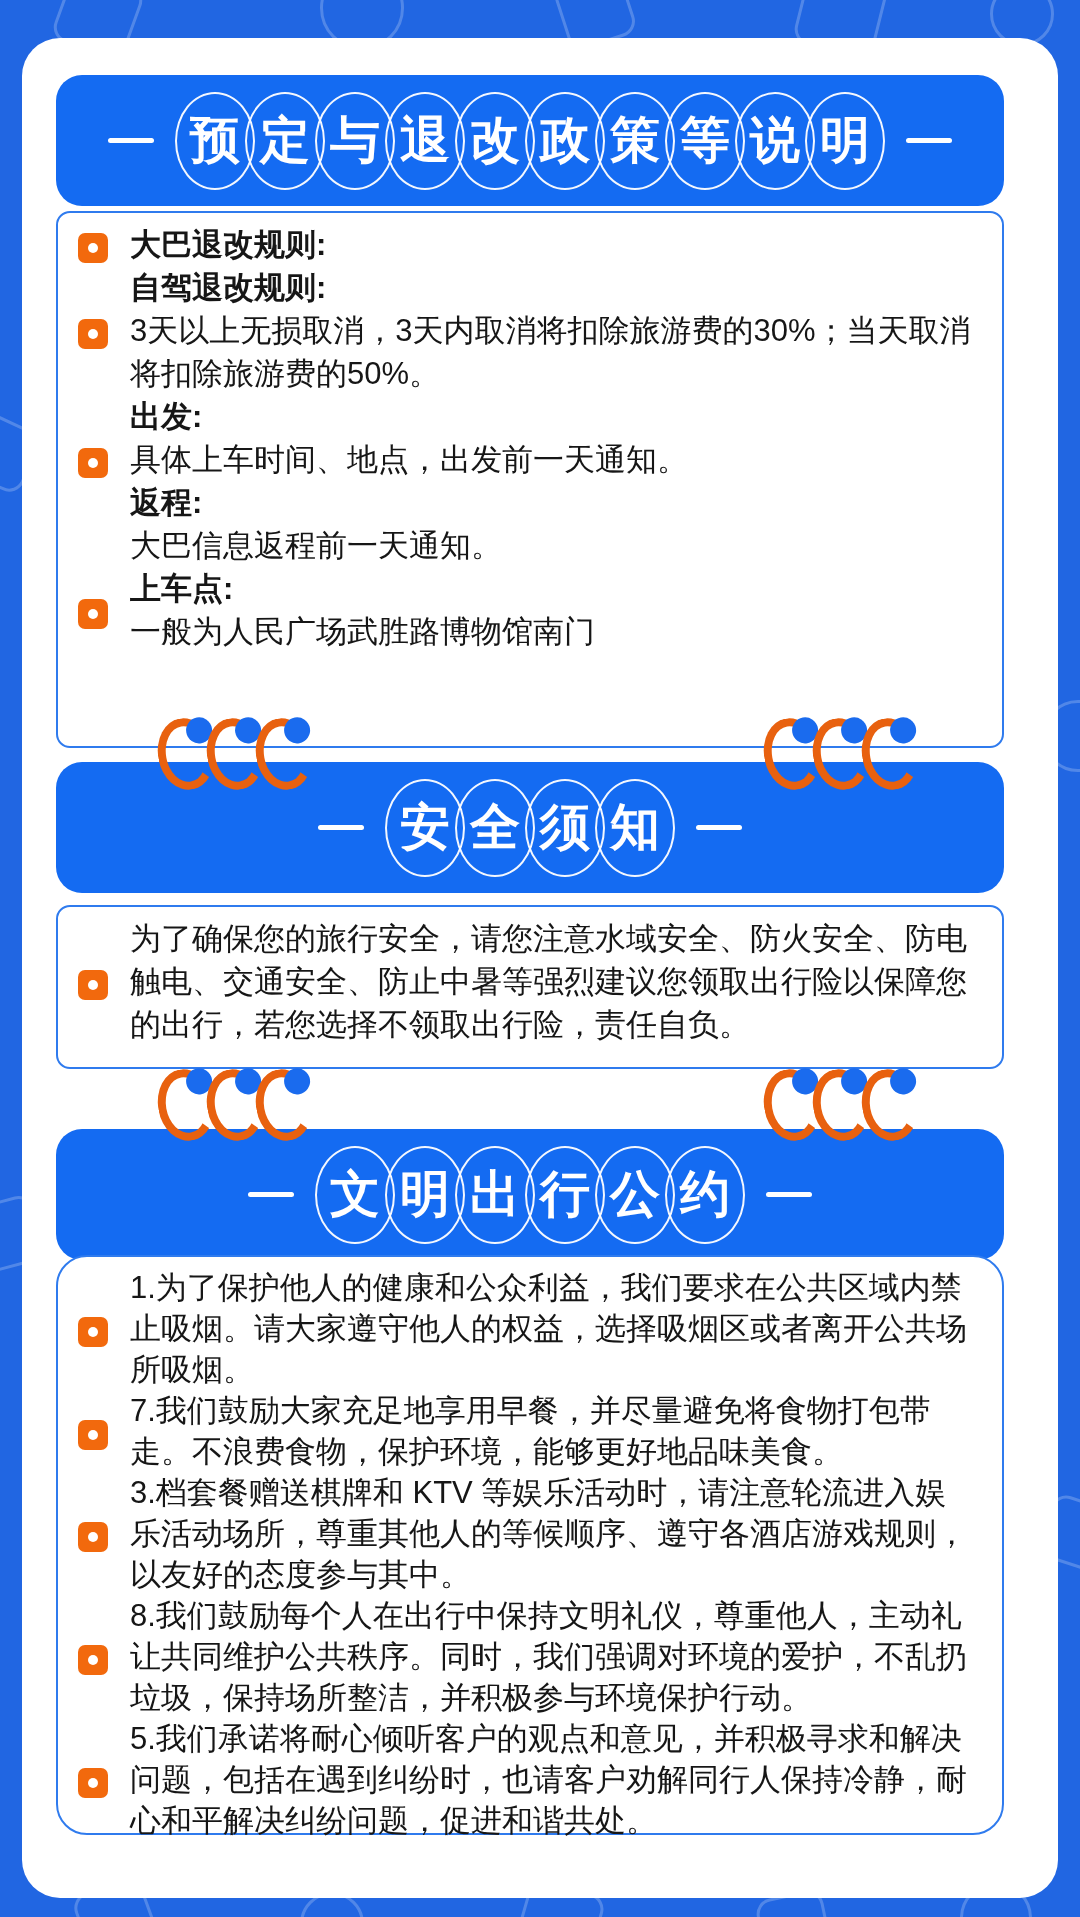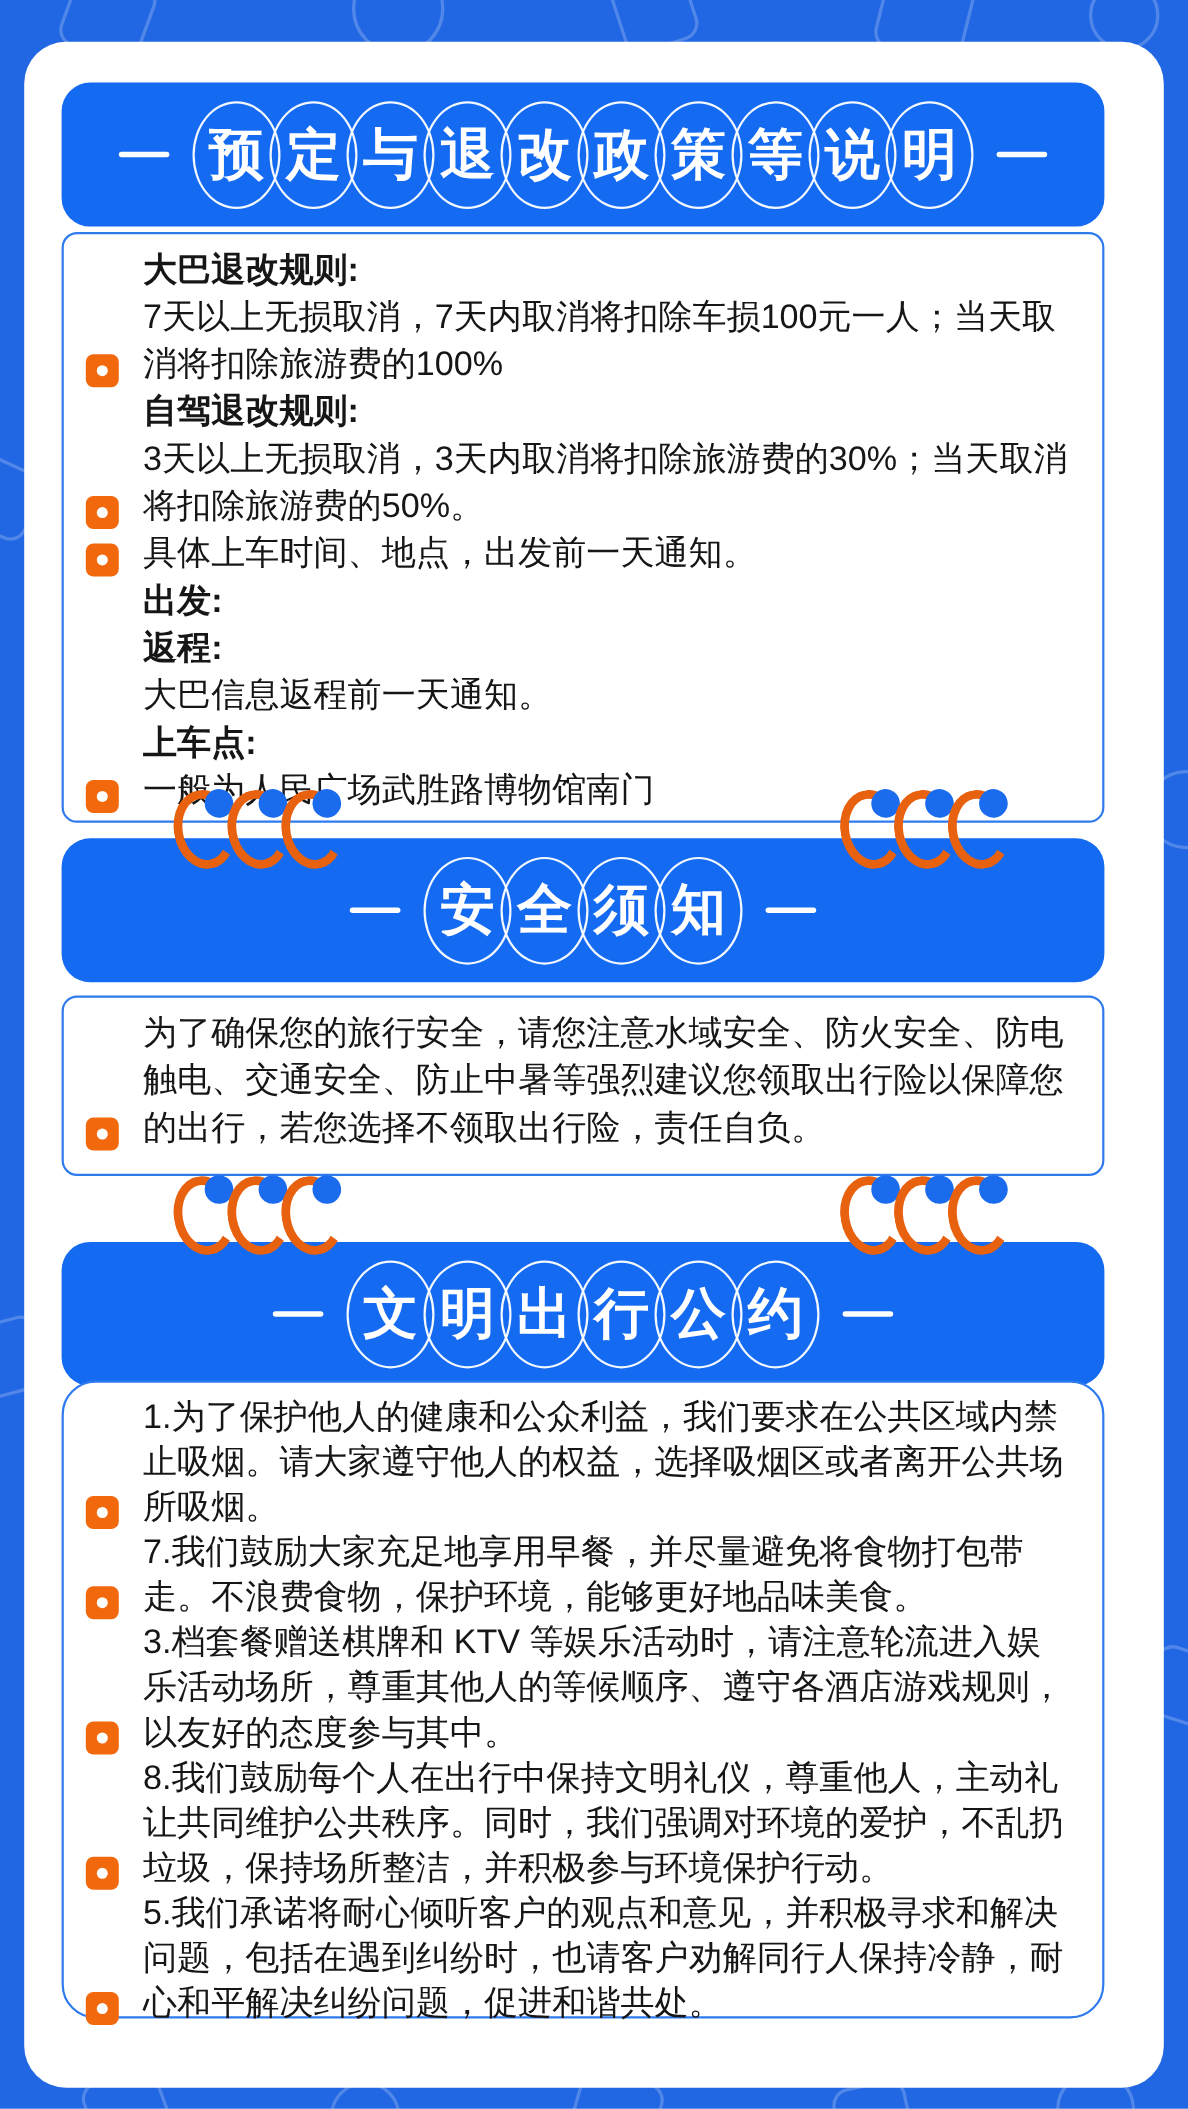--- a/index.html
+++ b/index.html
@@ -34,21 +34,21 @@
 
   
   .card{
     position:absolute;left:34px;width:948px;box-sizing:border-box;
     background:#ffffff;border:2px solid var(--cardline,#2f7bee);border-radius:14px;
     padding:10px 28px 0 20px;
   }
   .card1{top:173px;height:537px;}
   .card2{top:867px;height:164px;}
   .card3{top:1217px;height:580px;border-radius:31px;}
-  .item{display:flex;align-items:flex-end;}
+  .item{display:flex;align-items:center;}
   .bullet{
     flex:0 0 30px;height:30px;margin:7px 22px 0 0;border-radius:7px;
     background:var(--orange,#f2690d);position:relative;
   }
   .item.nobullet .bullet{visibility:hidden;}
   .bdot{position:absolute;inset:0;margin:auto;width:10px;height:10px;border-radius:50%;background:#ffffff;}
   .itext{flex:1;font-size:31px;line-height:43px;color:#161616;}
   .card3 .itext{line-height:41px;}
   .ih{display:block;font-weight:700;}
   .ih:empty,.ib:empty{display:none;}
@@ -94,39 +94,39 @@
     <span class="tchar">说</span>
     <span class="tchar">明</span>
     <span class="dash"></span>
   </div>
 
   <div class="card card1">
     <div class="item">
       <span class="bullet">
           <span class="bdot"></span>
         </span>
-      <div class="itext"><b class="ih">大巴退改规则:</b><span class="ib">7天以上无损取消，7天内取消将扣除车损100元一人；当天取消将扣除旅游费的100%</span></div>
+      <div class="itext"><b class="ih">大巴退改规则:</b></div>
     </div>
     <div class="item">
       <span class="bullet">
           <span class="bdot"></span>
         </span>
       <div class="itext"><b class="ih">自驾退改规则:</b><span class="ib">3天以上无损取消，3天内取消将扣除旅游费的30%；当天取消将扣除旅游费的50%。</span></div>
-    </div>
-    <div class="item">
-      <span class="bullet">
-          <span class="bdot"></span>
-        </span>
-      <div class="itext"><span class="ib">具体上车时间、地点，出发前一天通知。</span></div>
     </div>
     <div class="item nobullet">
       <span class="bullet"></span>
       <div class="itext">
           <b class="ih">出发:</b>
         </div>
+    </div>
+    <div class="item">
+      <span class="bullet">
+          <span class="bdot"></span>
+        </span>
+      <div class="itext"><span class="ib">具体上车时间、地点，出发前一天通知。</span></div>
     </div>
     <div class="item nobullet">
       <span class="bullet"></span>
       <div class="itext">
           <b class="ih">返程:</b>
         </div>
     </div>
     <div class="item nobullet">
       <span class="bullet"></span>
       <div class="itext"><span class="ib">大巴信息返程前一天通知。</span></div>

